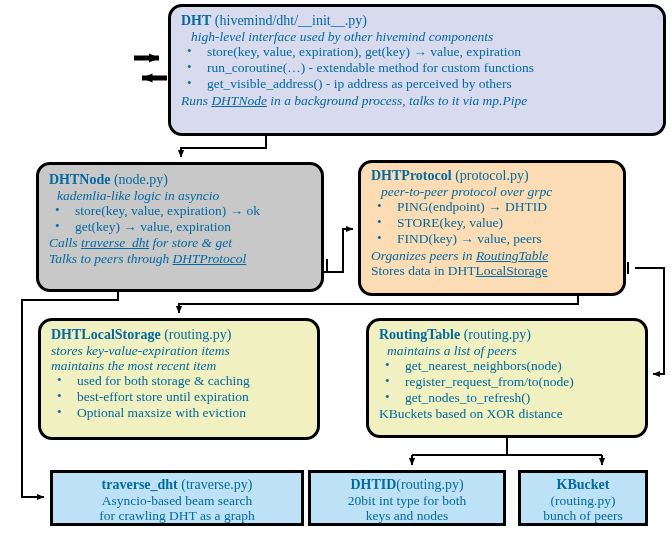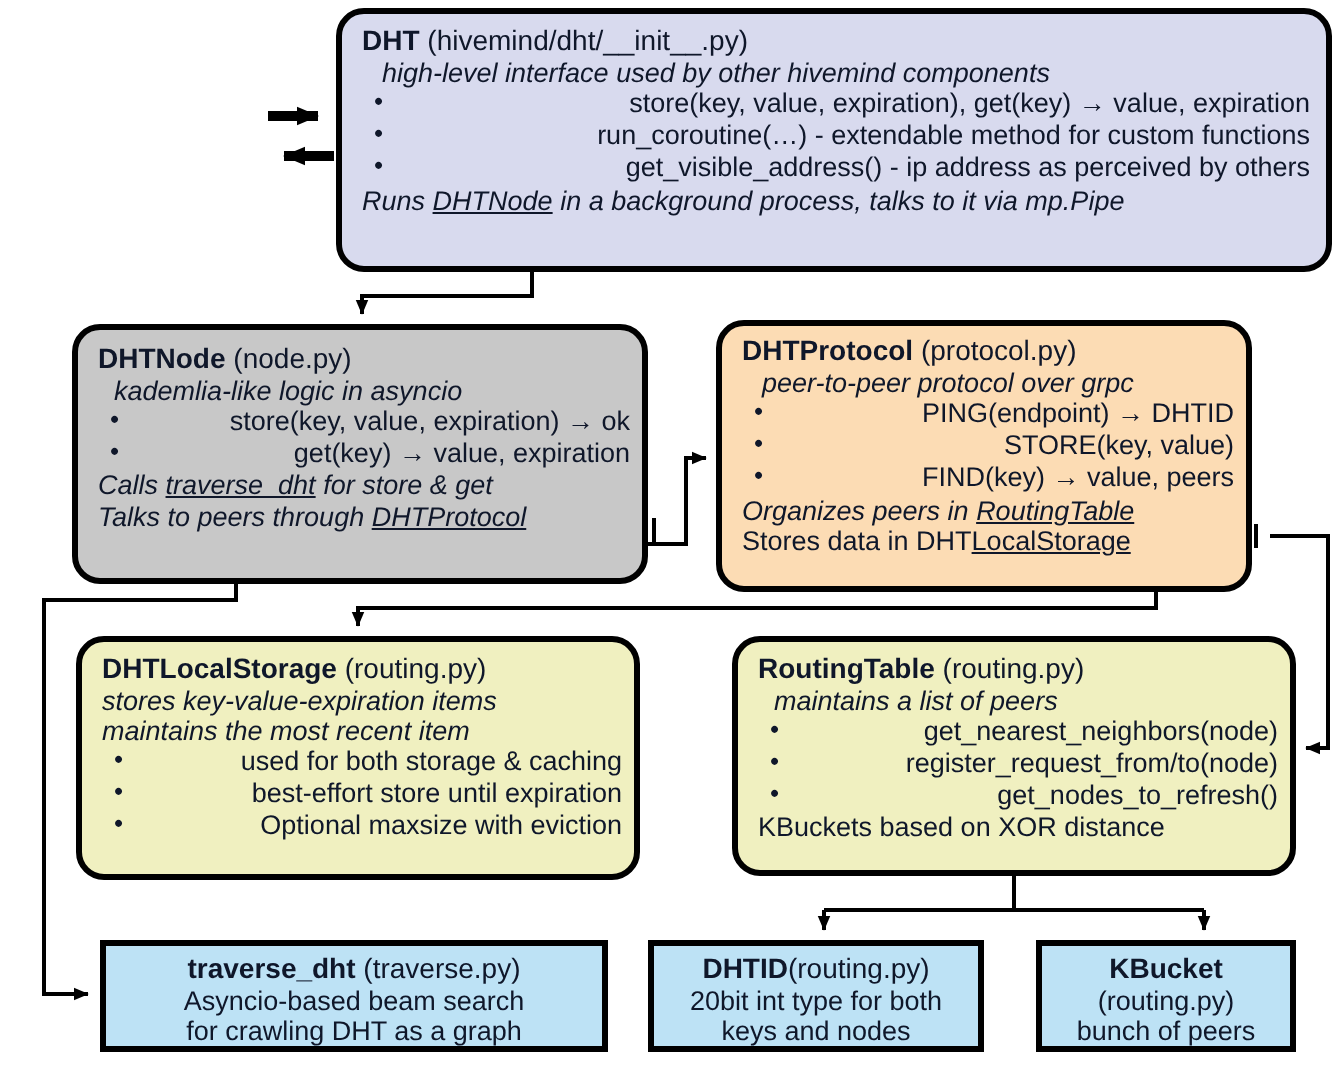--- a/index.html
+++ b/index.html
@@ -13,22 +13,23 @@
     height:533px;
     background:#ffffff;
     overflow:hidden;
   }
 
   
   .node{
     position:absolute;
     box-sizing:border-box;
     border:3px solid #000;
-    color:#0f172a;
+    color:#0369a1;
     line-height:1.12;
+    font-family:Liberation Serif, serif;
   }
   .rounded{ border-radius:14px; }
   .dashed{
     border:3px dashed #1a1a1a;
     border-radius:16px;
     background:#f2f2f2;
   }
   .sharp{ border-width:3px; border-radius:0; }
 
   .ttl{ font-size:14px; font-weight:bold; }
@@ -42,21 +43,20 @@
   ul.bul{
     list-style:none;
     margin:0;
     padding:0;
   }
   ul.bul li{
     font-size:13.5px;
     position:relative;
     padding-left:26px;
     line-height:1.18;
-    text-align:right;
   }
   ul.bul li:before{
     content:"\2022";
     position:absolute;
     left:6px;
     top:-1px;
     font-size:13px;
   }
 
   
@@ -83,21 +83,21 @@
   }
   #n-routingtable{
     left:366px; top:318px; width:282px; height:120px;
     background:#f0f0c0; padding:6px 6px 0 10px;
   }
   #n-traverse{
     left:50px; top:470px; width:254px; height:56px;
     background:#bde2f5; padding:4px 6px 0 6px; text-align:center;
   }
   #n-dhtid{
-    left:324px; top:470px; width:168px; height:56px;
+    left:308px; top:470px; width:198px; height:56px;
     background:#bde2f5; padding:4px 4px 0 4px; text-align:center;
   }
   #n-kbucket{
     left:518px; top:470px; width:130px; height:56px;
     background:#bde2f5; padding:4px 4px 0 4px; text-align:center;
   }
 
   
   #wires{
     position:absolute; left:0; top:0;

